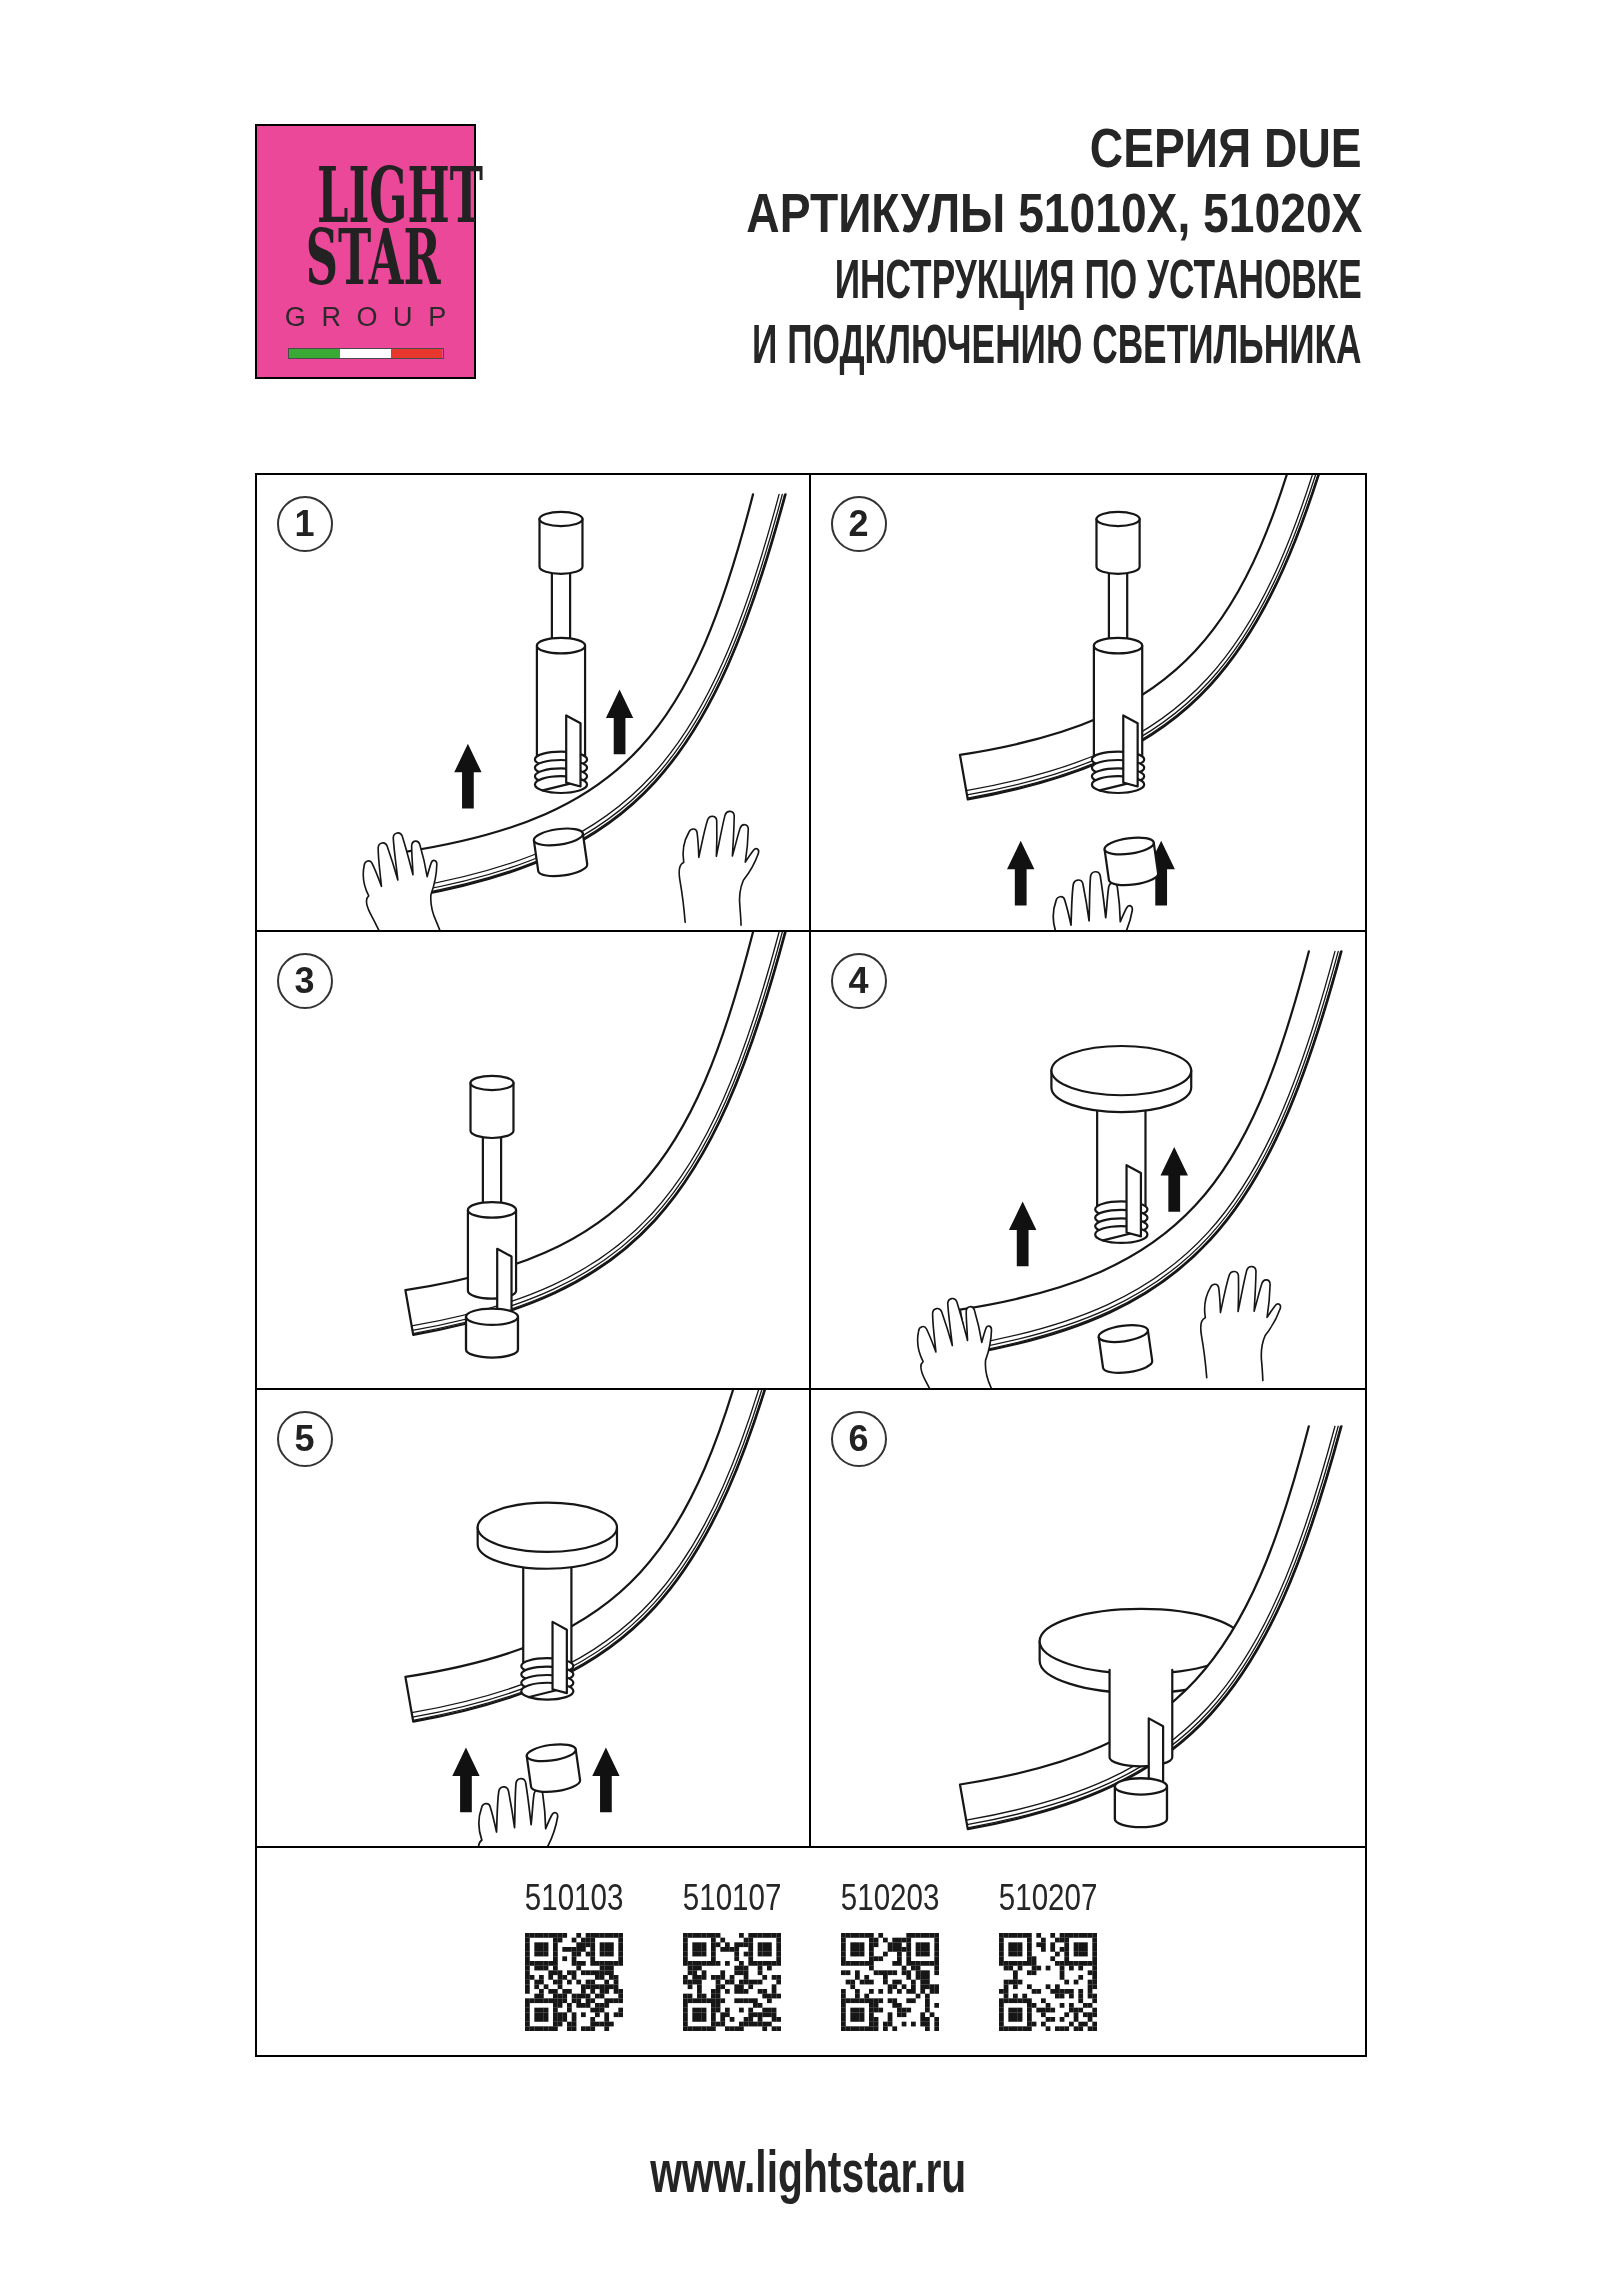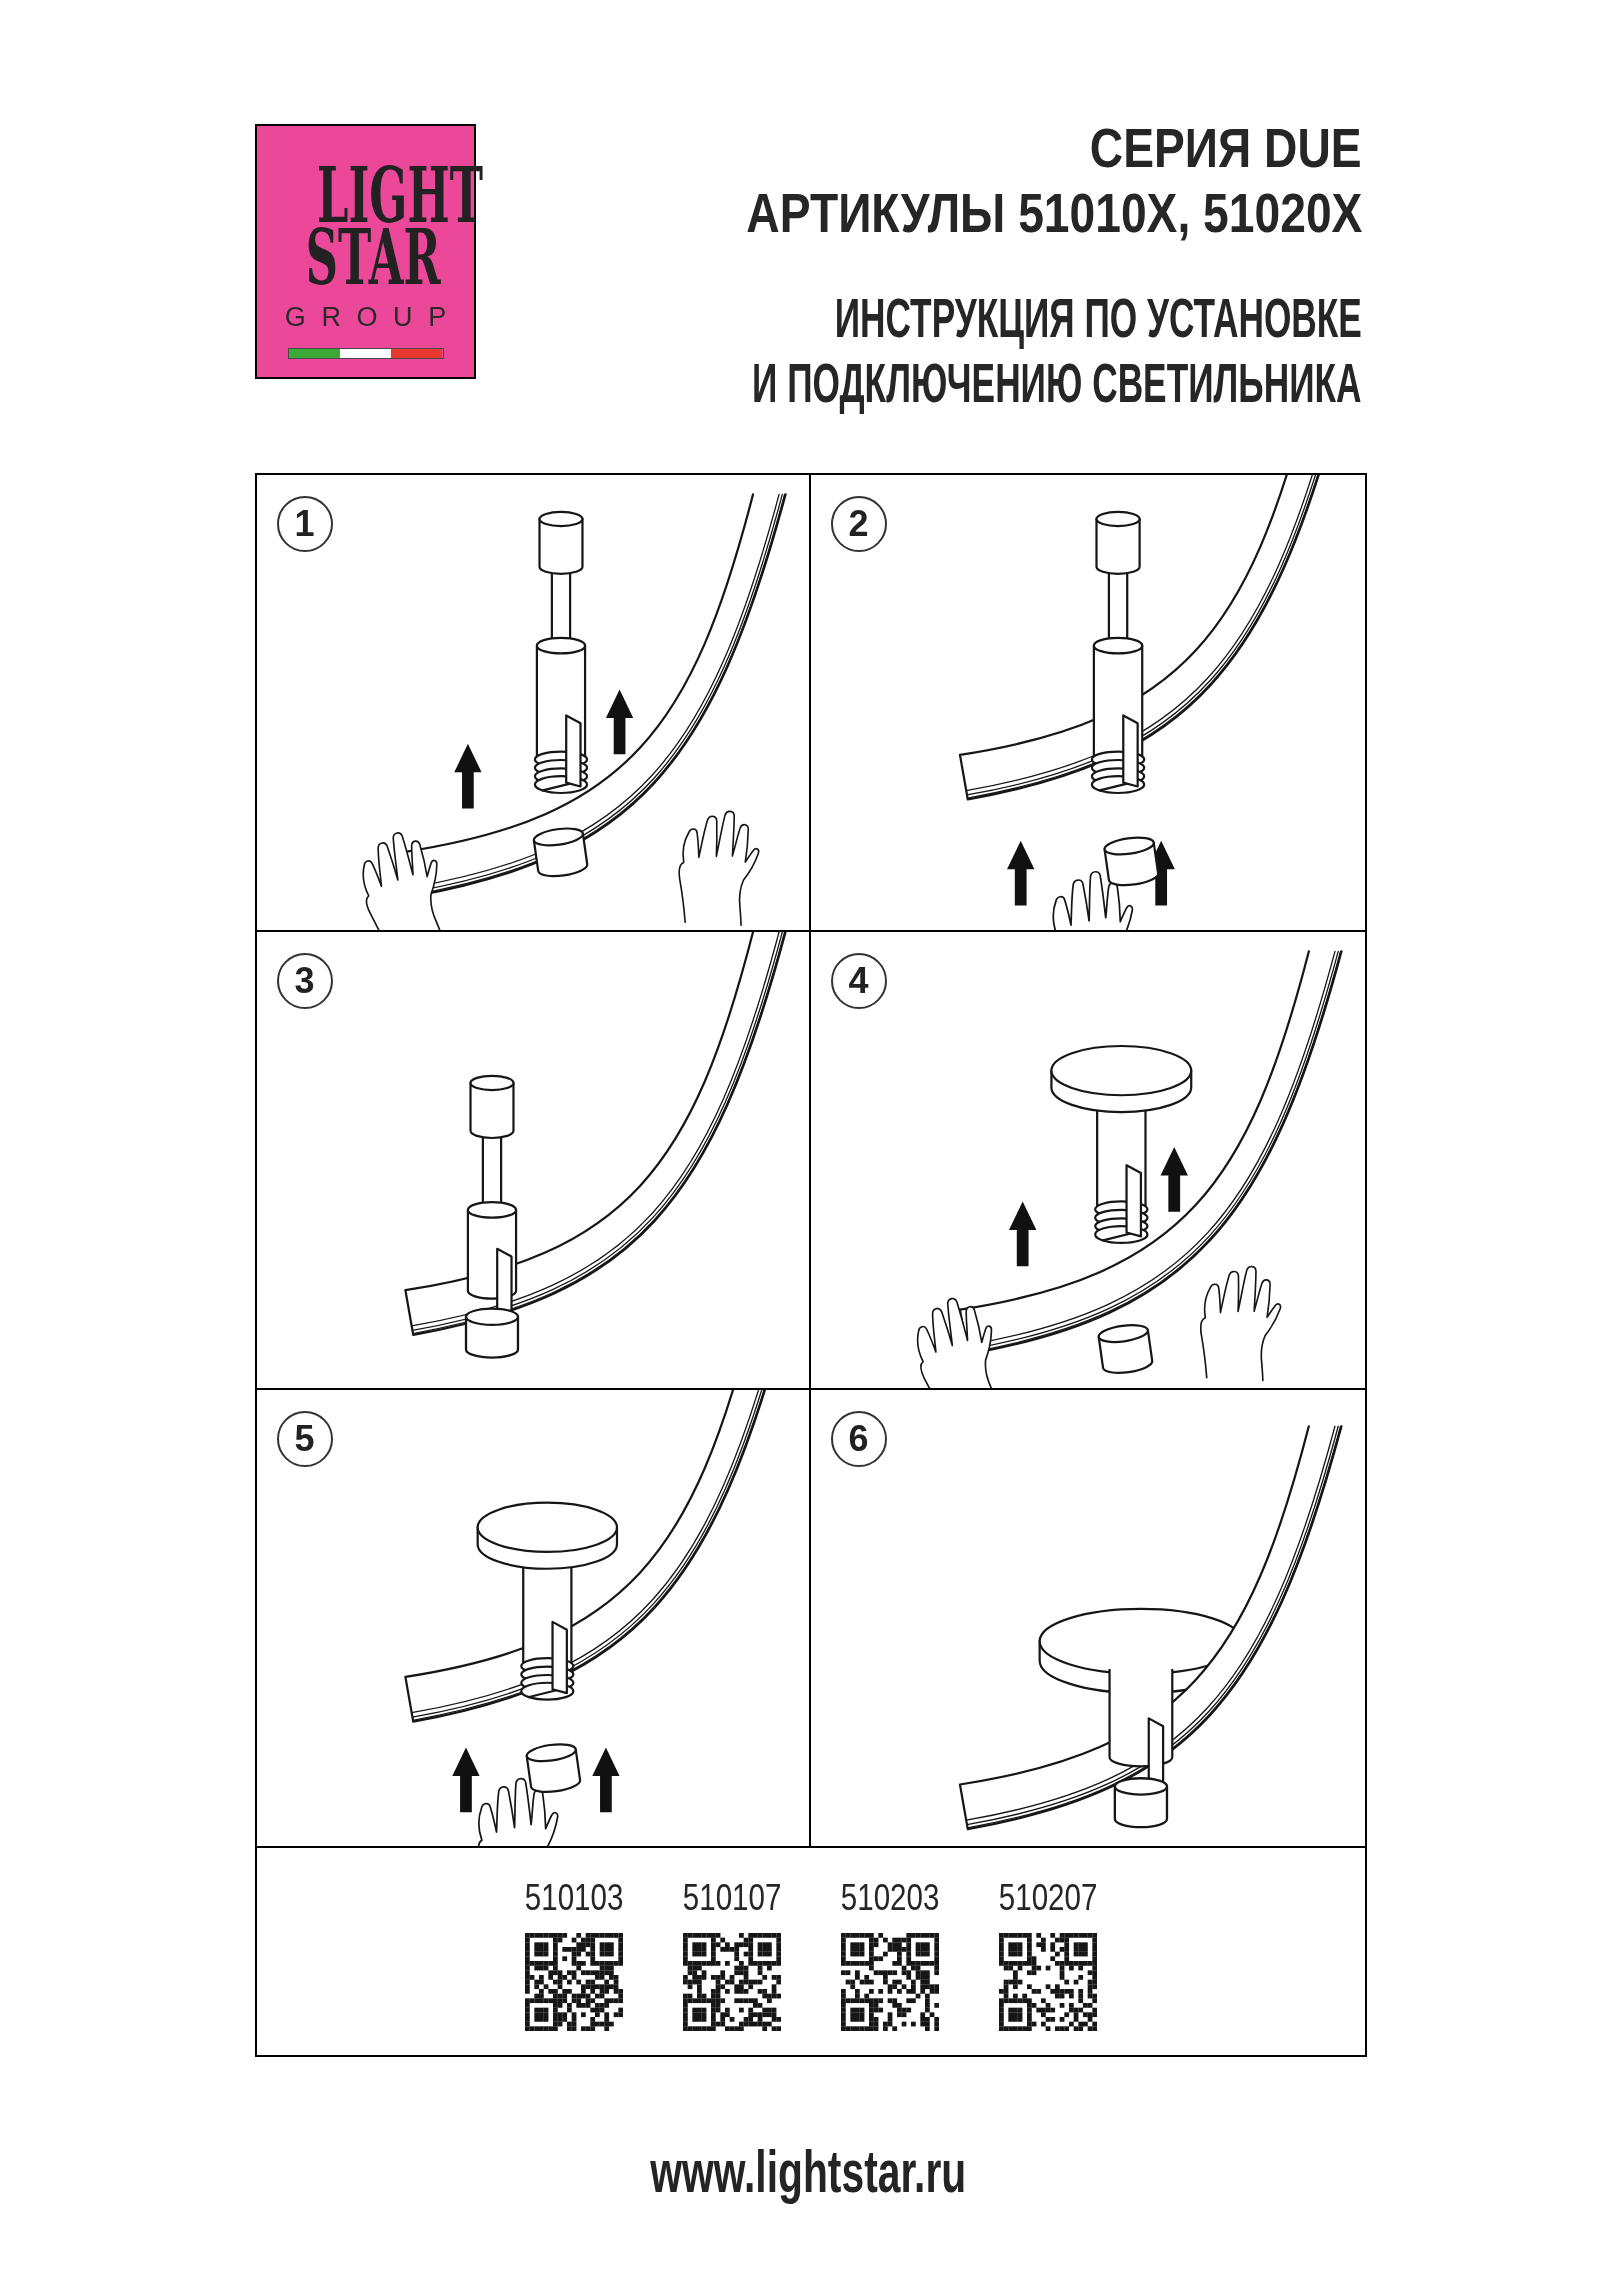--- a/index.html
+++ b/index.html
@@ -26,21 +26,21 @@
     margin:14.3px auto 0 auto;width:154px;height:9.8px;border:1.3px solid #4a4a4a;
     display:flex;
   }
   .flag-seg{flex:1;height:100%;}
   
   .header-block{position:absolute;right:254px;top:116px;text-align:right;}
   .hline{white-space:nowrap;font-weight:bold;color:#262626;}
   .hline>span{display:inline-block;transform-origin:100% 50%;}
   .h1line{font-size:55px;line-height:65px;}
   .h1line>span{transform:scaleX(0.84);}
-  .h2block{margin-top:39px;}
+  .h2block{}
   .h2line{font-size:56px;line-height:65px;}
   .h2line>span{transform:scaleX(0.63);}
   
   .grid{
     position:absolute;left:255px;top:473px;width:1108px;height:1580px;
     border:2.6px solid #000;background:#fff;
     display:grid;grid-template-columns:1fr 1fr;grid-template-rows:457px 458px 458px 1fr;
   }
   .cell{position:relative;background:#fff;}
   .cell.bR{border-right:2px solid #000;}

